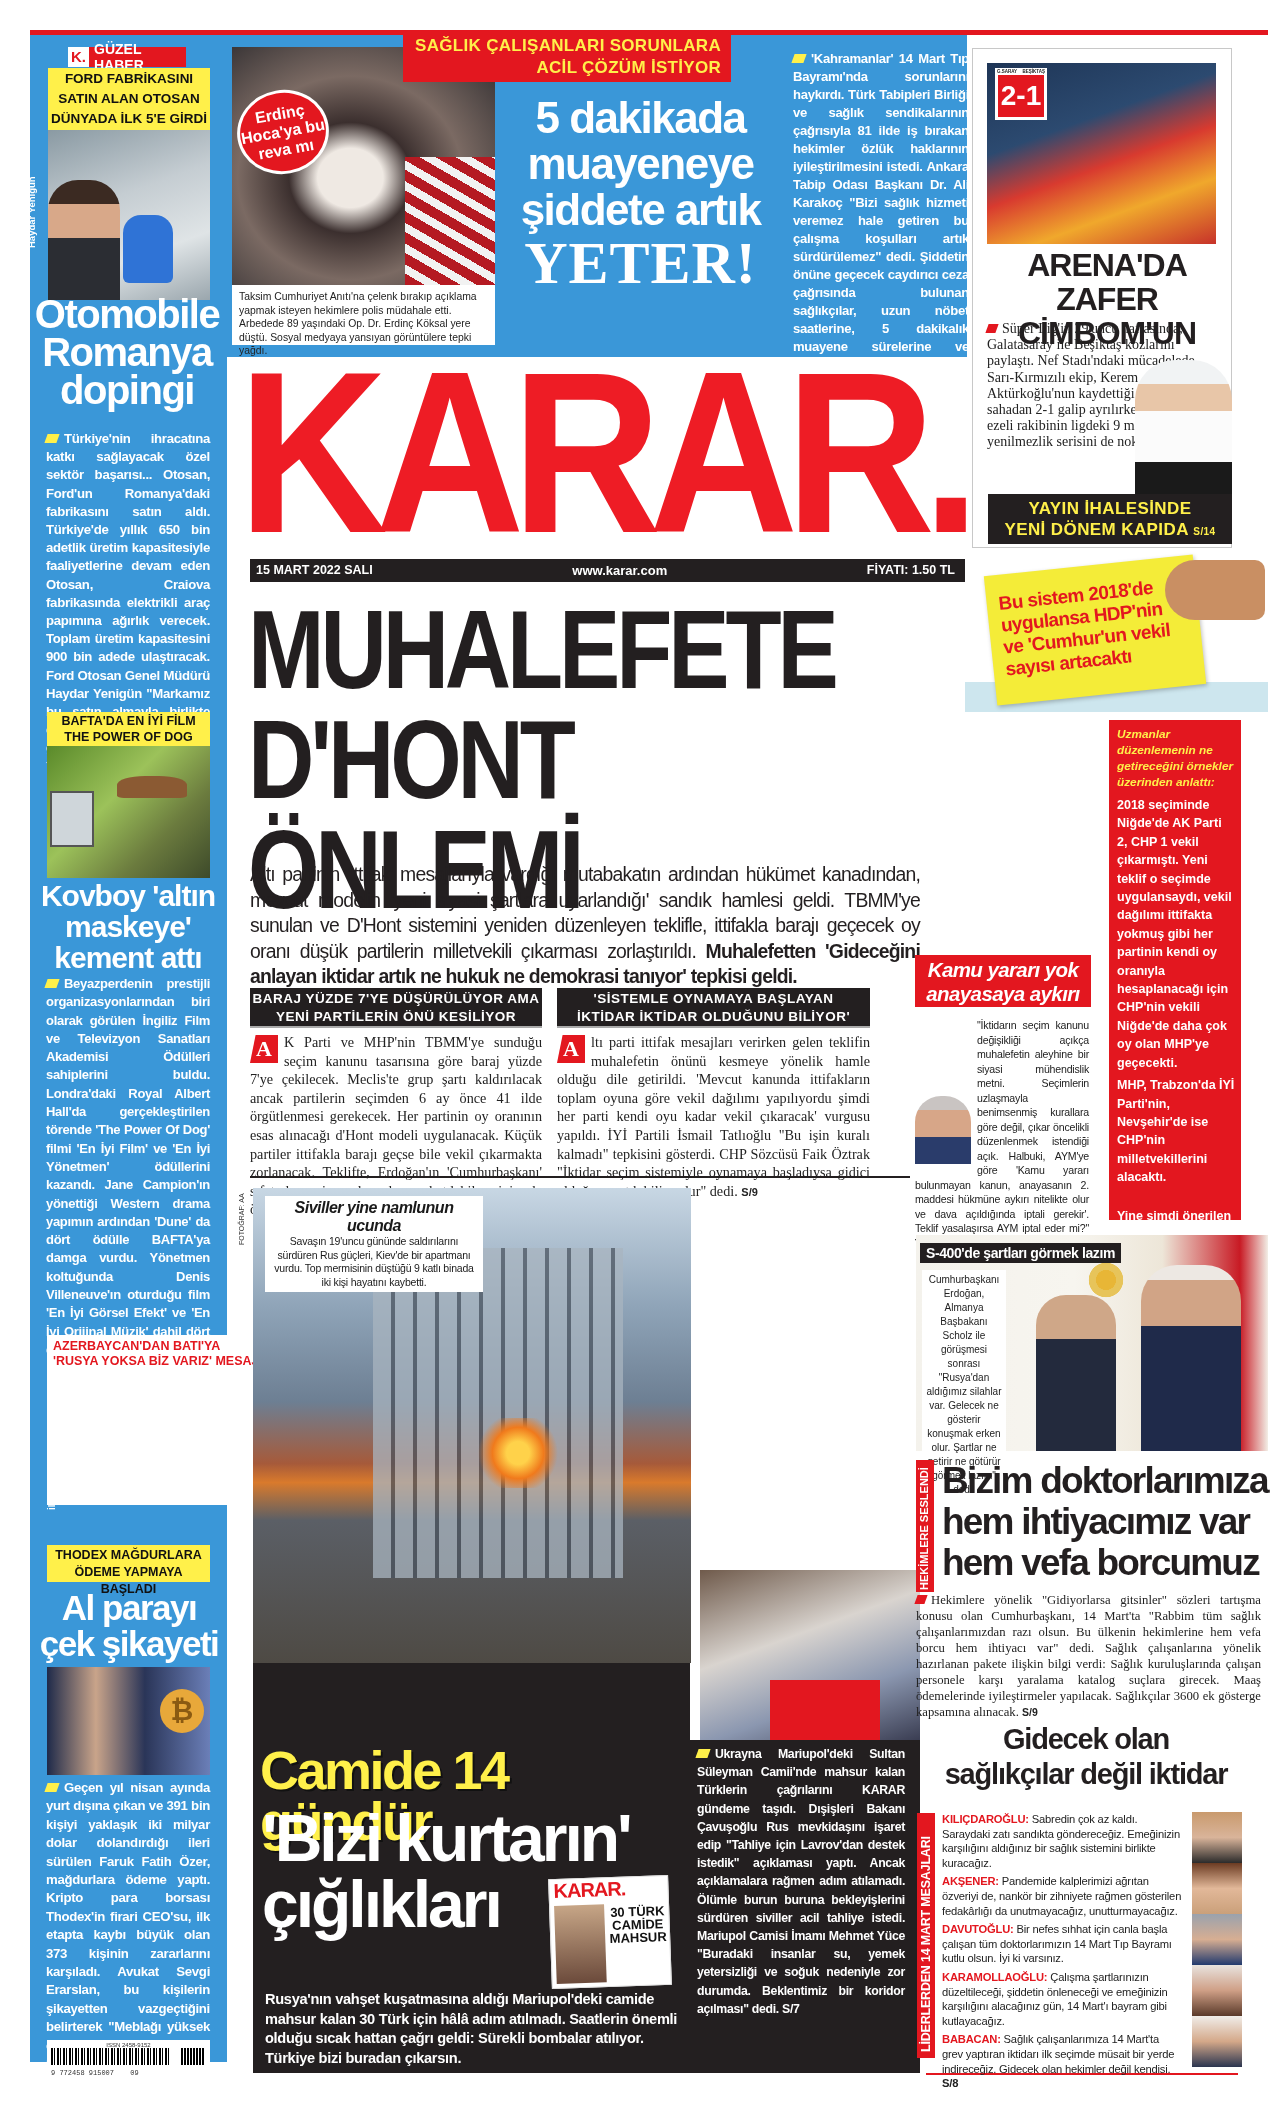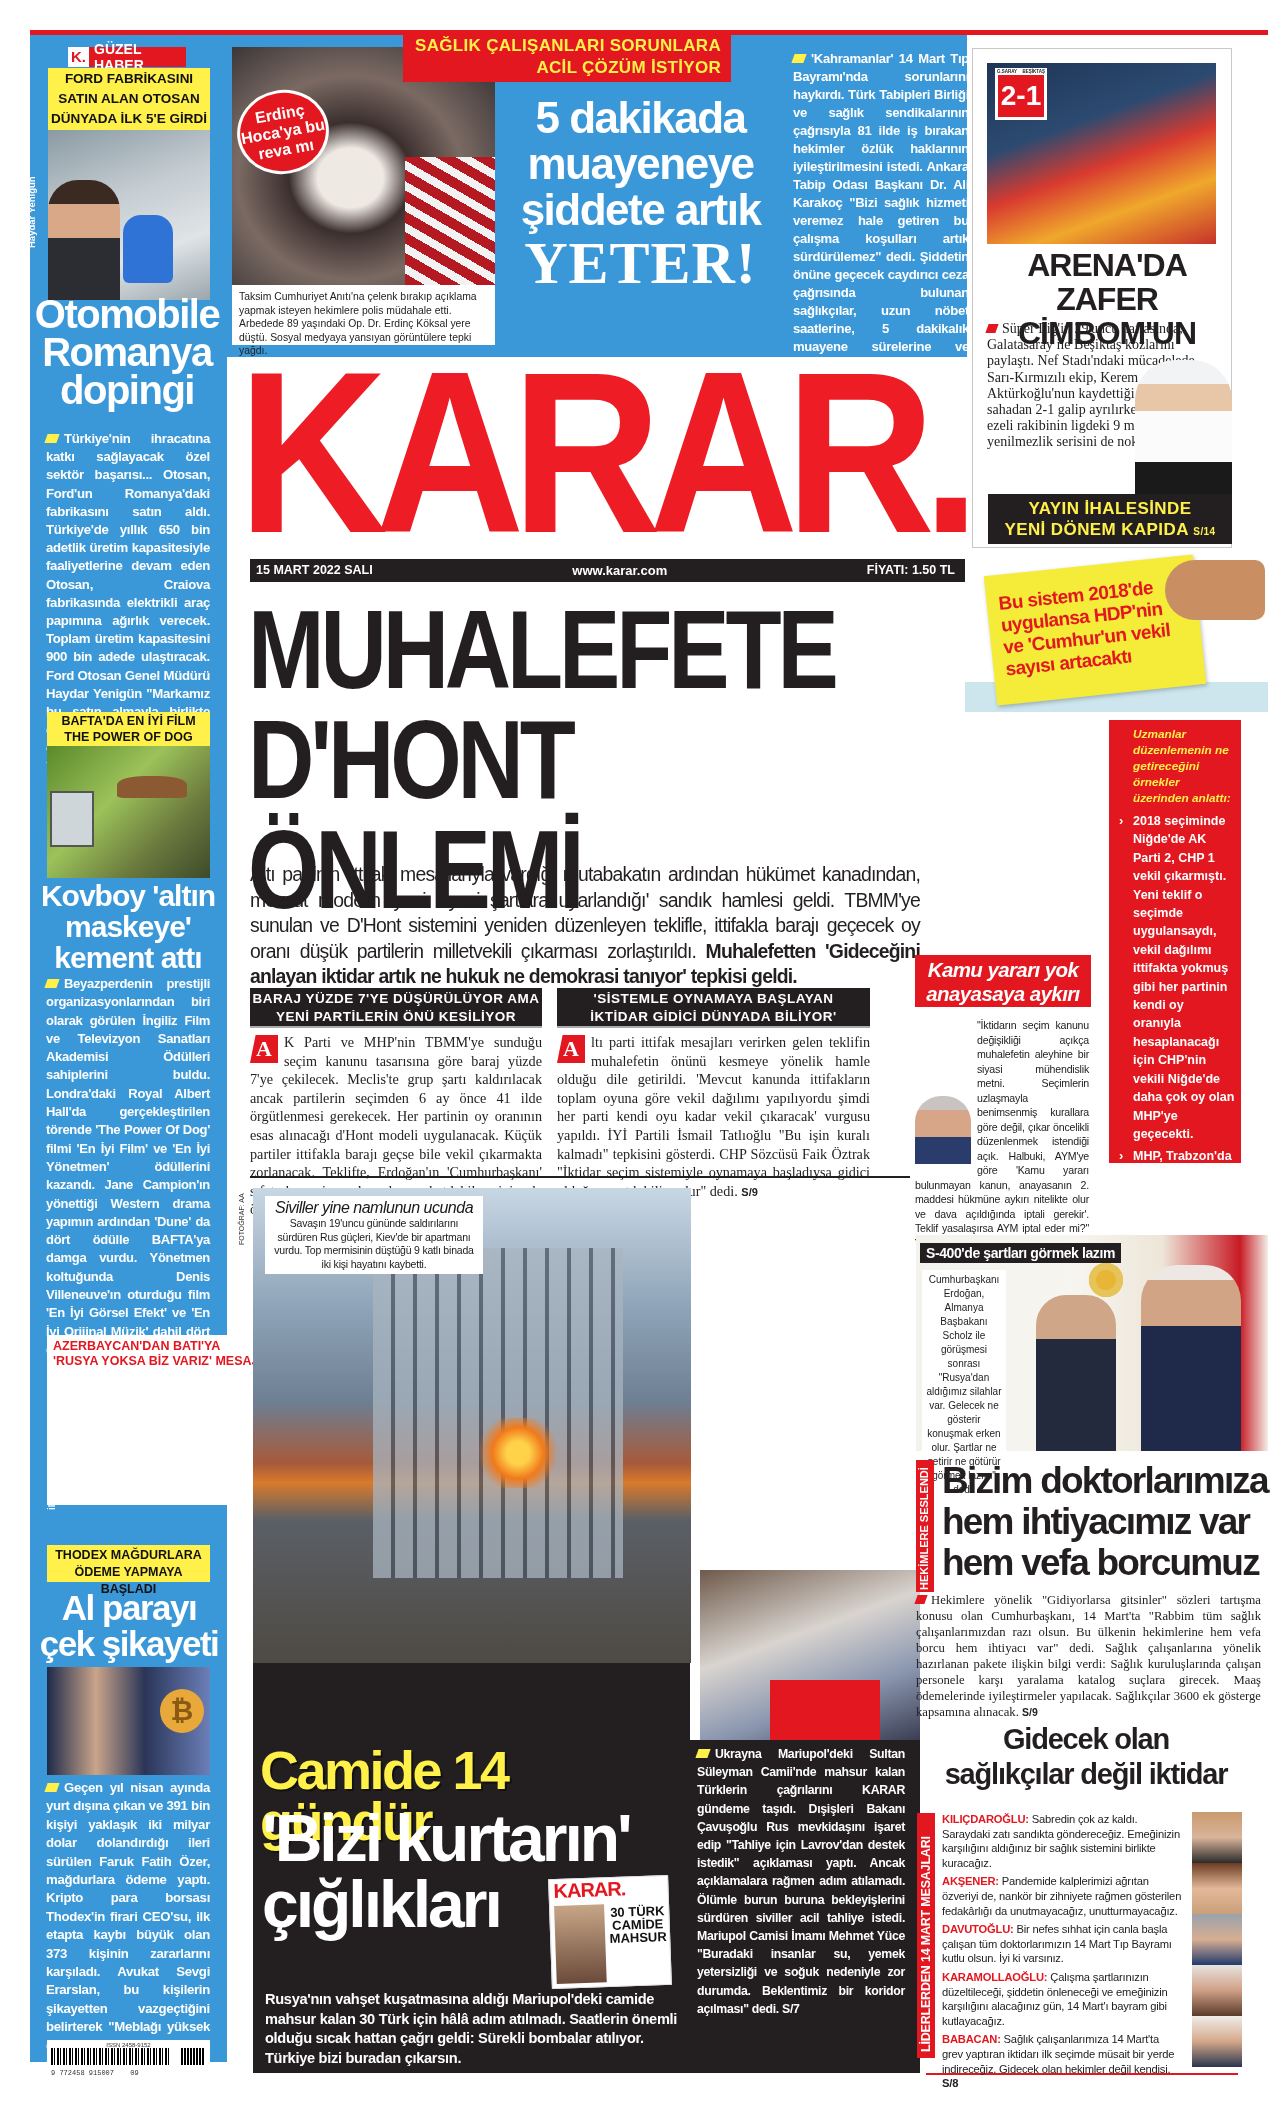--- a/index.html
+++ b/index.html
@@ -164,50 +164,50 @@
 <div class="abs black-bar" style="left:250px;top:988px;width:292px;height:40px;font-size:13.5px;line-height:18px;padding-top:2px;border-bottom:2px solid #aaa;">
   <div>BARAJ YÜZDE 7'YE DÜŞÜRÜLÜYOR AMA</div>
   <div>YENİ PARTİLERİN ÖNÜ KESİLİYOR</div>
 </div>
 <div class="abs serif-body" style="left:250px;top:1033px;width:292px;">
   <span class="dropcap">A</span><span>K Parti ve MHP'nin TBMM'ye sunduğu seçim kanunu tasarısına göre baraj yüzde 7'ye çekilecek. Meclis'te grup şartı kaldırılacak ancak partilerin seçimden 6 ay önce 41 ilde örgütlenmesi gerekecek. Her partinin oy oranının esas alınacağı d'Hont modeli uygulanacak. Küçük partiler ittifakla barajı geçse bile vekil çıkarmakta zorlanacak. Teklifte, Erdoğan'ın 'Cumhurbaşkanı' sıfatıyla seçim çalışmalarına katılabilmesinin de önü açıldı.</span>
 </div>
 
 <div class="abs black-bar" style="left:557px;top:988px;width:313px;height:40px;font-size:13.5px;line-height:18px;padding-top:2px;border-bottom:2px solid #aaa;">
   <div>'SİSTEMLE OYNAMAYA BAŞLAYAN</div>
-  <div>İKTİDAR GİDİCİ DÜNYADA BİLİYOR'</div>
+  <div>İKTİDAR İKTİDAR OLDUĞUNU BİLİYOR'</div>
 </div>
 <div class="abs serif-body" style="left:557px;top:1033px;width:313px;">
   <span class="dropcap">A</span><span>ltı parti ittifak mesajları verirken gelen teklifin muhalefetin önünü kesmeye yönelik hamle olduğu dile getirildi. 'Mevcut kanunda ittifakların toplam oyuna göre vekil dağılımı yapılıyordu şimdi her parti kendi oyu kadar vekil çıkaracak' vurgusu yapıldı. İYİ Partili İsmail Tatlıoğlu "Bu işin kuralı kalmadı" tepkisini gösterdi. CHP Sözcüsü Faik Öztrak "İktidar seçim sistemiyle oynamaya başladıysa gidici olduğunu artık biliyordur" dedi.</span> <b style="font-family:'Liberation Sans',sans-serif;font-size:11px;">S/9</b>
 </div>
 <div class="abs" style="left:250px;top:1176px;width:660px;height:2px;background:#231f20;"></div>
 
 <div class="abs red-bg" style="left:915px;top:955px;width:176px;height:52px;color:#fff;font-weight:bold;font-style:italic;font-size:20.5px;line-height:24px;text-align:center;padding-top:3px;letter-spacing:-0.6px;">
   <div>Kamu yararı yok</div>
   <div>anayasaya aykırı</div>
 </div>
 <div class="abs" style="left:915px;top:1018px;width:174px;font-size:10.6px;line-height:14.5px;text-align:justify;color:#222;letter-spacing:-0.2px;">
   <div style="float:left;width:56px;height:68px;margin:78px 6px 0 0;background:linear-gradient(#c9c4c2 0 20%,#d7a688 20% 60%,#2a3c6b 60%);border-radius:26px 26px 0 0;"></div>
   <span>"İktidarın seçim kanunu değişikliği açıkça muhalefetin aleyhine bir siyasi mühendislik metni. Seçimlerin uzlaşmayla benimsenmiş kurallara göre değil, çıkar öncelikli düzenlenmek istendiği açık. Halbuki, AYM'ye göre 'Kamu yararı bulunmayan kanun, anayasanın 2. maddesi hükmüne aykırı nitelikte olur ve dava açıldığında iptali gerekir'. Teklif yasalaşırsa AYM iptal eder mi?"</span> <b style="font-size:10.5px;">TAHA AKYOL S/9</b>
 </div>
 
-<div class="abs red-bg" style="left:1109px;top:720px;width:132px;height:443px;padding:6px 6px 0 24px;color:#fff;">
+<div class="abs red-bg" style="left:1109px;top:720px;width:132px;height:500px;padding:6px 6px 0 8px;color:#fff;">
   <div style="color:#fff04a;font-weight:bold;font-style:italic;font-size:11.8px;line-height:16px;margin-bottom:6px;">Uzmanlar düzenlemenin ne getireceğini örnekler üzerinden anlattı:</div>
   <div style="font-weight:bold;font-size:12.5px;line-height:18.4px;margin-bottom:4px;position:relative;"><span style="position:absolute;left:-14px;color:#fff;font-size:13px;">›</span><span>2018 seçiminde Niğde'de AK Parti 2, CHP 1 vekil çıkarmıştı. Yeni teklif o seçimde uygulansaydı, vekil dağılımı ittifakta yokmuş gibi her partinin kendi oy oranıyla hesaplanacağı için CHP'nin vekili Niğde'de daha çok oy olan MHP'ye geçecekti.</span></div>
   <div style="font-weight:bold;font-size:12.5px;line-height:18.4px;margin-bottom:20px;position:relative;"><span style="position:absolute;left:-14px;color:#fff;font-size:13px;">›</span><span>MHP, Trabzon'da İYİ Parti'nin, Nevşehir'de ise CHP'nin milletvekillerini alacaktı.</span></div>
   <div style="font-weight:bold;font-size:12.5px;line-height:18.4px;position:relative;"><span style="position:absolute;left:-14px;color:#fff;font-size:13px;">›</span><span>Yine şimdi önerilen sistem 2018'de uygulansaydı Cumhur İttifakı 36 vekil daha fazla kazanacaktı. HDP Meclis'te fazladan 8 koltuk elde edecekti.</span></div>
 </div>
 
 <div class="abs photo" style="left:253px;top:1188px;width:438px;height:475px;background:linear-gradient(180deg,#c8d7e4 0%,#8fa4b8 25%,#6d7f93 45%,#a65a3a 58%,#d97a2c 62%,#5b5f66 70%,#4e4a44 100%);">
   <div style="position:absolute;left:120px;top:60px;width:250px;height:330px;background:repeating-linear-gradient(90deg,#a9b5c0 0 18px,#4c5560 18px 22px),#a9b5c0;opacity:0.75;"></div>
   <div style="position:absolute;left:220px;top:230px;width:90px;height:70px;background:radial-gradient(circle,#ffd24a 0 20%,#f07a1c 45%,rgba(120,40,20,0) 70%);"></div>
 </div>
 <div class="abs" style="left:238px;top:1245px;font-size:7px;color:#333;transform:rotate(-90deg);transform-origin:left top;white-space:nowrap;">FOTOĞRAF: AA</div>
 <div class="abs" style="left:265px;top:1196px;width:218px;background:#fff;padding:3px 4px;text-align:center;">
-  <div style="font-weight:normal;font-style:italic;font-size:16px;line-height:18px;letter-spacing:-0.5px;">Siviller yine namlunun ucunda</div>
+  <div style="font-weight:bold;font-style:italic;font-size:16px;line-height:18px;letter-spacing:-0.5px;">Siviller yine namlunun ucunda</div>
   <div style="font-size:10.5px;line-height:13.5px;letter-spacing:-0.2px;">Savaşın 19'uncu gününde saldırılarını sürdüren Rus güçleri, Kiev'de bir apartmanı vurdu. Top mermisinin düştüğü 9 katlı binada iki kişi hayatını kaybetti.</div>
 </div>
 <div class="abs photo" style="left:700px;top:1570px;width:220px;height:170px;background:linear-gradient(160deg,#6f5a4b 0%,#d9d4cf 40%,#8b97b0 70%,#3a3d52 100%);">
   <div style="position:absolute;left:70px;top:110px;width:110px;height:60px;background:#e3171f;"></div>
 </div>
 <div class="abs" style="left:253px;top:1663px;width:437px;height:410px;background:#231f20;"></div>
 <div class="abs" style="left:690px;top:1740px;width:230px;height:333px;background:#231f20;"></div>
 <div class="abs headline" style="left:260px;top:1745px;width:430px;color:#fff04a;font-size:54px;letter-spacing:-2.5px;text-shadow:2px 2px 0 #111;">Camide 14 gündür</div>
 <div class="abs headline" style="left:262px;top:1805px;width:440px;color:#fff;font-size:66px;letter-spacing:-3px;line-height:66px;">
   <div>'Bizi kurtarın'</div>

